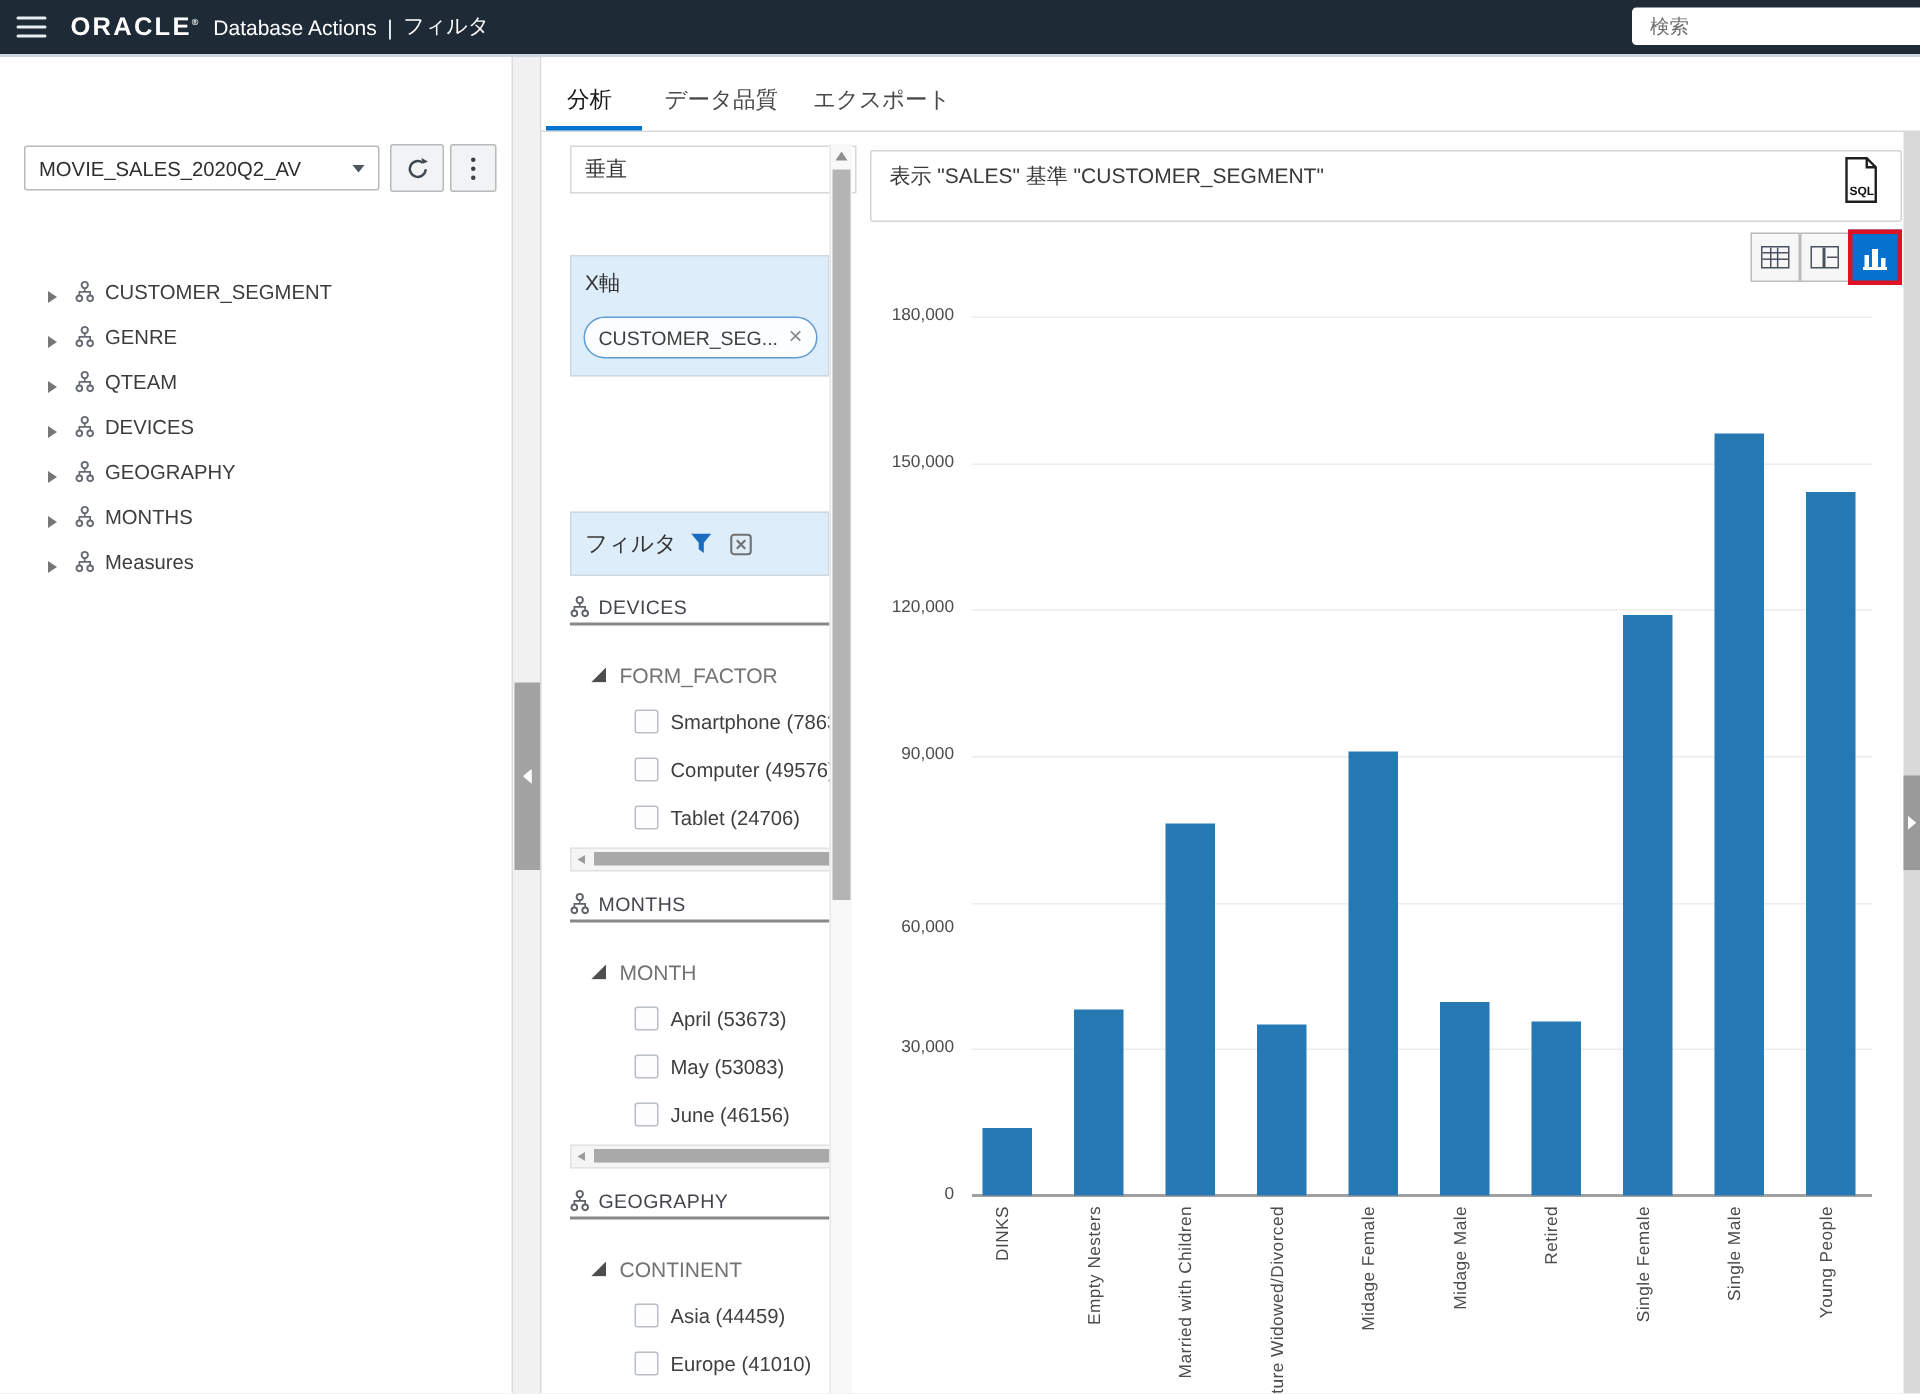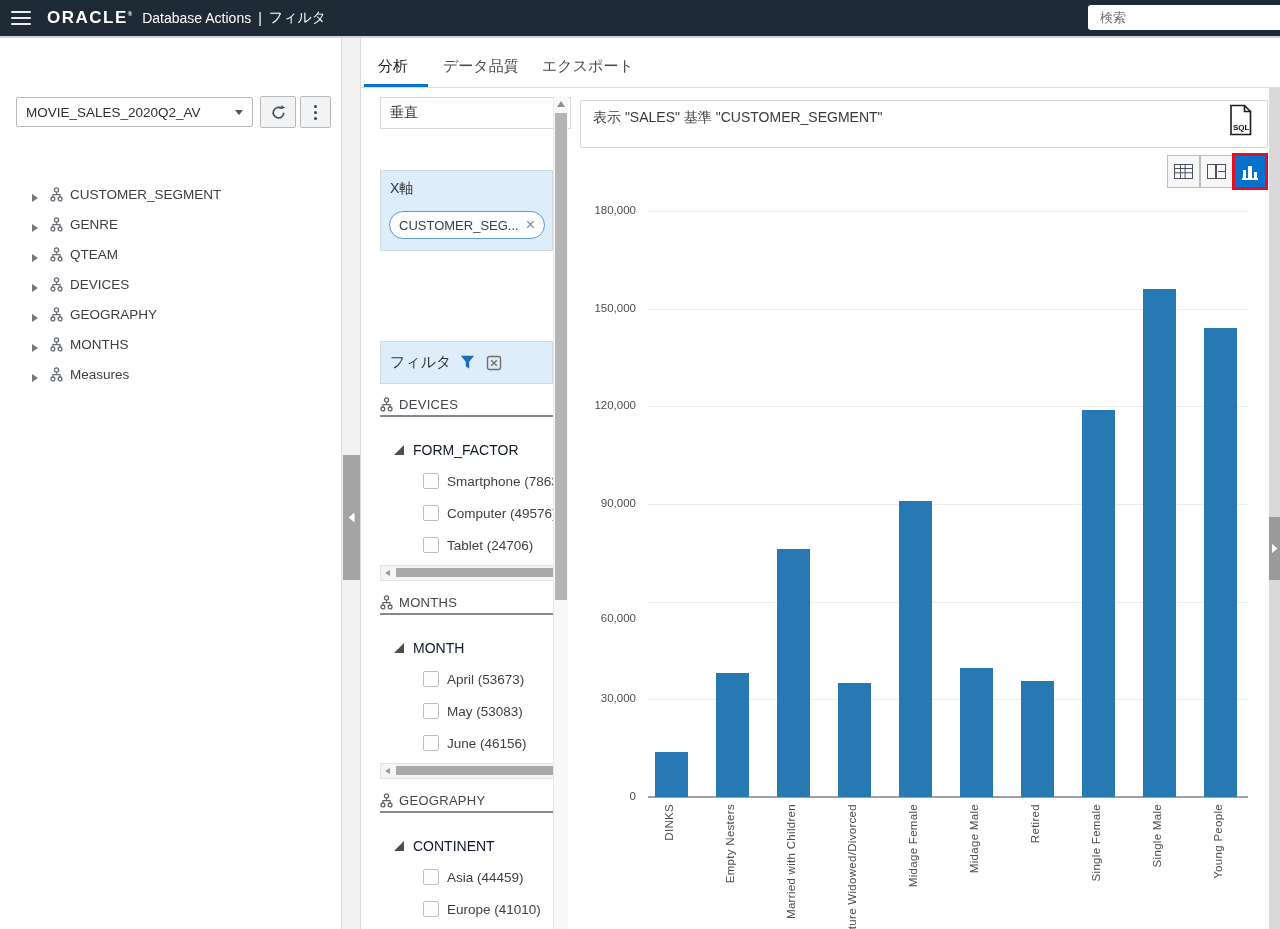--- a/index.html
+++ b/index.html
@@ -56,21 +56,21 @@
         display:inline-flex;align-items:center;padding:0 9px;font-size:13px;color:#3f3f3f;white-space:nowrap;cursor:pointer;}
   .chip .x{margin-left:7px;color:#8a8a8a;font-size:13px;cursor:pointer;}
   .chip .x::before{content:"\00d7";font-size:16px;line-height:1;}
   #filter-row{display:flex;align-items:center;}
   #filter-row .glabel{margin:0;font-size:15px;}
   .facet-head{position:absolute;left:380px;width:173px;height:22px;display:flex;align-items:center;}
   .facet-head span{font-size:13px;color:#42454a;margin-left:6px;letter-spacing:.3px;}
   .facet-rule{position:absolute;left:380px;width:173px;height:2px;background:#888;}
   .group-row{position:absolute;left:385px;height:22px;display:flex;align-items:center;cursor:pointer;}
   .tri-exp{width:10px;height:10px;background:#4d4d4d;clip-path:polygon(100% 0,100% 100%,0 100%);}
-  .group-row span{font-size:14px;color:#0f172a;margin-left:9px;}
+  .group-row span{font-size:14px;color:#737373;margin-left:9px;}
   .opt-row{position:absolute;left:415px;height:20px;display:flex;align-items:center;}
   .cb{width:14px;height:14px;border:1px solid #b9bfc4;border-radius:2px;background:#fdfdfd;cursor:pointer;flex:none;}
   .opt-row span{font-size:13.5px;color:#3f3f3f;margin-left:8px;white-space:nowrap;}
   .hscroll{position:absolute;left:380px;width:173px;height:14px;background:#f5f5f5;border:1px solid #e3e3e3;}
   .hscroll .thumb{position:absolute;left:15px;right:1px;top:2px;height:9px;background:#a9a9a9;}
   .hscroll .la{position:absolute;left:4px;top:4px;width:0;height:0;border-right:5px solid #9a9a9a;border-top:3.5px solid transparent;border-bottom:3.5px solid transparent;}
   #vscroll{left:553px;top:96px;width:14px;height:833px;background:#f8f8f8;border-left:1px solid #e8e8e8;}
   #vscroll .up{position:absolute;left:2px;top:5px;width:0;height:0;border-bottom:6px solid #8f8f8f;border-left:4.5px solid transparent;border-right:4.5px solid transparent;margin-left:1px;}
   #vscroll .thumb{position:absolute;left:1px;top:17px;width:12px;height:487px;background:#b4b4b4;}
 

